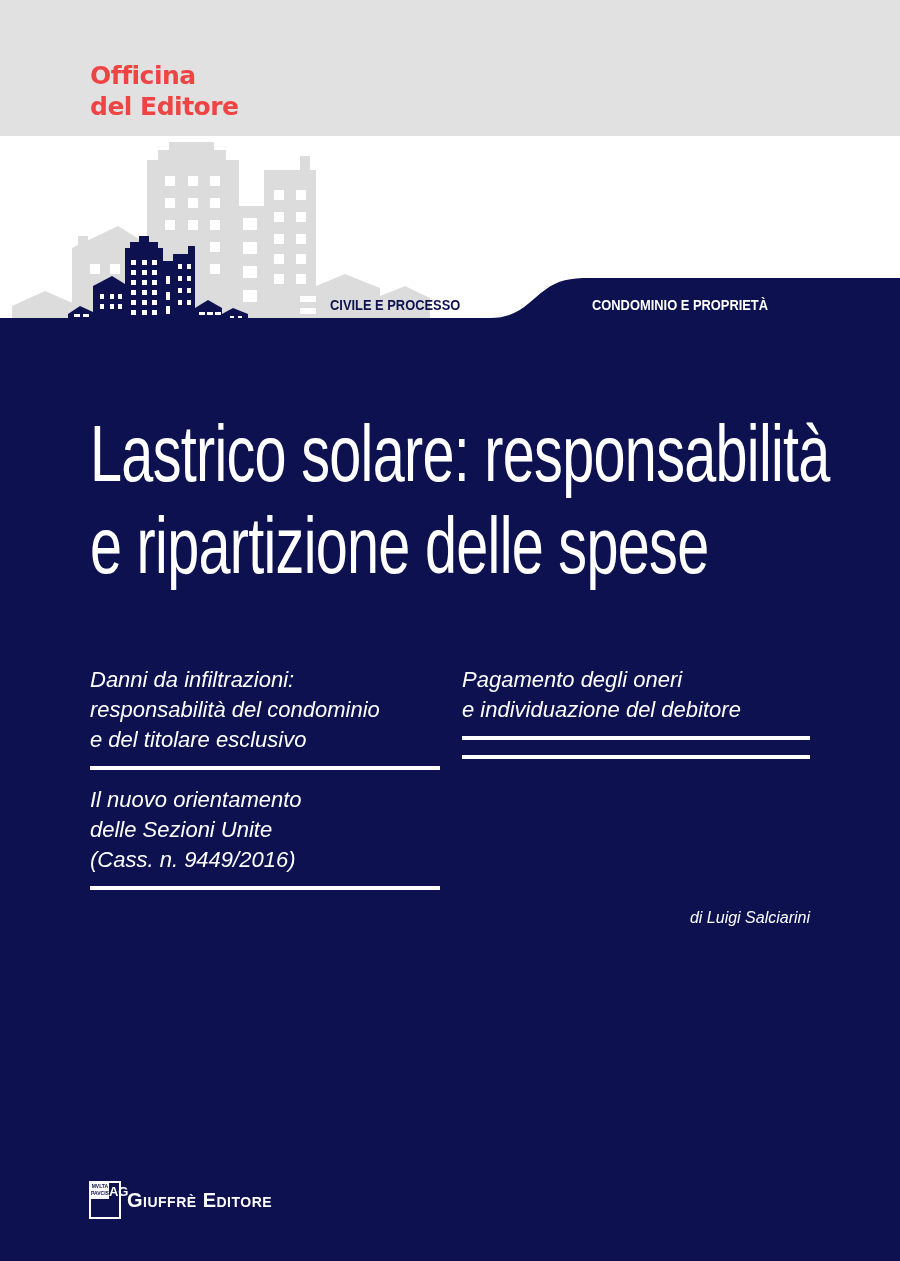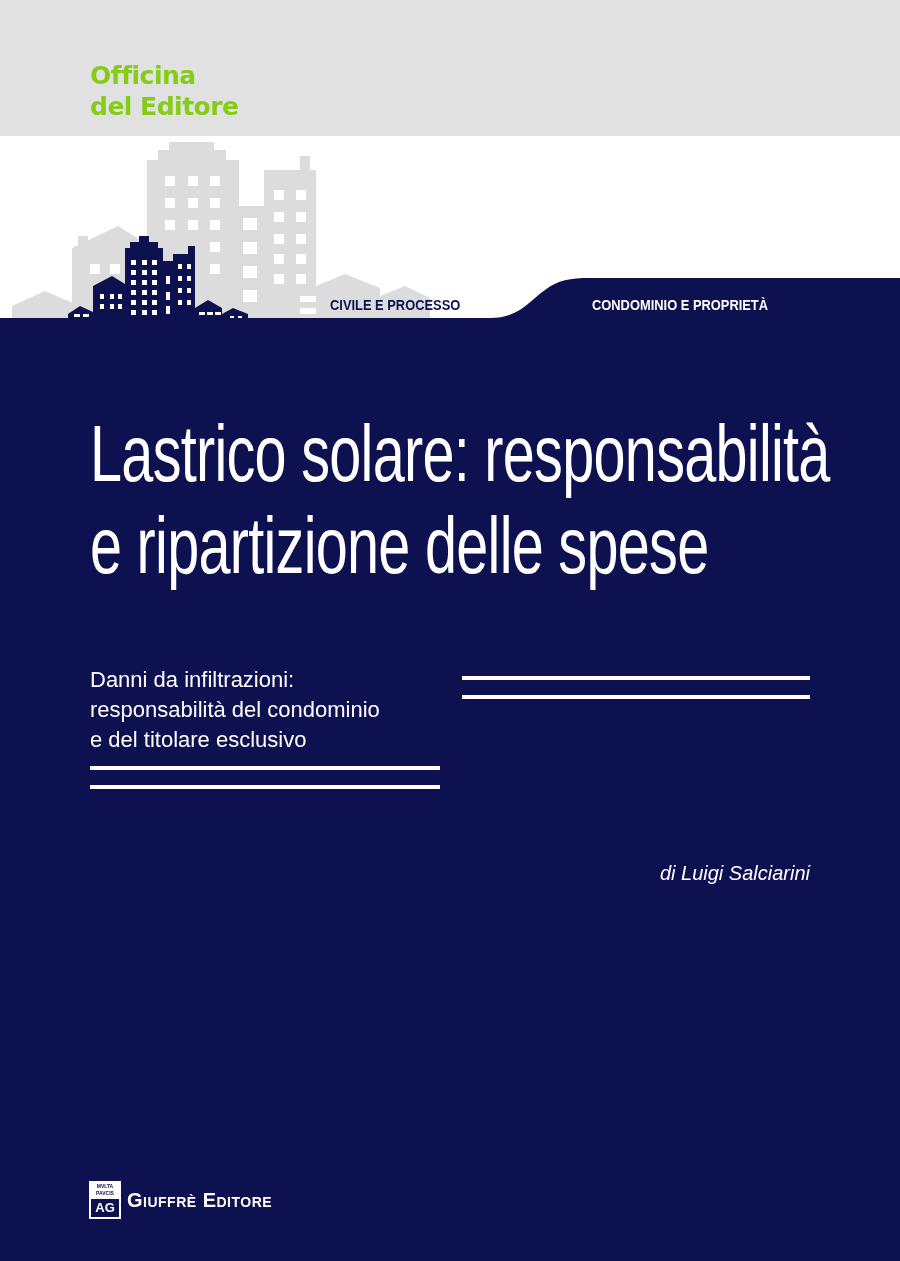--- a/index.html
+++ b/index.html
@@ -1,32 +1,32 @@
 <!DOCTYPE html>
 <html><head>
 <meta charset="utf-8">
 <style>
   html, body { margin: 0; padding: 0; }
   body { width: 900px; height: 1261px; position: relative; overflow: hidden; background: #0d1150; font-family: "Liberation Sans", sans-serif; }
   .top-band { position: absolute; left: 0; top: 0; width: 900px; height: 136px; background: #e1e1e1; }
-  .brand { position: absolute; left: 90px; top: 60px; color: #84cc16; font-family: "DejaVu Sans", sans-serif; font-weight: bold; font-size: 25px; line-height: 31px; letter-spacing: -0.5px; }
+  .brand { position: absolute; left: 90px; top: 60px; color: #ef4444; font-family: "DejaVu Sans", sans-serif; font-weight: bold; font-size: 25px; line-height: 31px; letter-spacing: -0.5px; }
   .white-band { position: absolute; left: 0; top: 136px; width: 900px; height: 184px; background: #ffffff; }
   .skyline { position: absolute; left: 0; top: 136px; }
   .wave { position: absolute; left: 0; top: 260px; }
   .series-left { position: absolute; left: 330px; top: 297px; font-size: 14px; font-weight: bold; color: #0d1150; transform: scaleX(0.92); transform-origin: left; }
   .series-right { position: absolute; left: 592px; top: 297px; font-size: 14px; font-weight: bold; color: #ffffff; transform: scaleX(0.92); transform-origin: left; }
   .title { position: absolute; left: 90px; top: 408px; color: #fff; font-family: "Liberation Sans", sans-serif; font-size: 80px; line-height: 92px; letter-spacing: -1px; transform: scaleX(0.72); transform-origin: left top; white-space: nowrap; }
-  .col { position: absolute; color: #fff; font-size: 22px; line-height: 30px; }
+  .col { position: absolute; color: #fff; font-size: 22px; line-height: 30px; font-style: italic; }
   .col-left { left: 90px; top: 665px; width: 350px; }
   .col-right { left: 462px; top: 665px; width: 348px; }
   .topic { white-space: pre-line; }
   .rule { height: 4px; background: #fff; margin: 11px 0 15px 0; }
-  .author { position: absolute; right: 90px; top: 862px; color: #fff; font-style: italic; font-size: 20px; }
+  .author { position: absolute; right: 90px; top: 909px; color: #fff; font-style: italic; font-size: 16px; }
   .publisher { position: absolute; left: 89px; top: 1181px; display: flex; align-items: center; }
-  .pub-logo { width: 32px; height: 38px; border: 2px solid #fff; box-sizing: border-box; display: flex; flex-direction: column; }
+  .pub-logo { width: 32px; height: 38px; border: 2px solid #fff; box-sizing: border-box; display: flex; flex-direction: row; }
   .pub-logo-top { height: 16px; background: #fff; color: #0d1150; font-size: 5px; font-weight: bold; line-height: 7px; text-align: center; }
   .pub-logo-bot { flex: 1; color: #fff; font-size: 13px; font-weight: bold; text-align: center; line-height: 18px; }
   .pub-name { margin-left: 6px; color: #fff; font-size: 20px; font-weight: bold; font-variant: small-caps; letter-spacing: 0.5px; }
 </style>
 </head>
 <body>
 
 <div class="top-band"></div>
 <div class="brand">
   <div>Officina</div>
@@ -150,24 +150,29 @@
 <div class="title">
   <div>Lastrico solare: responsabilità</div>
   <div>e ripartizione delle spese</div>
 </div>
 
 <div class="col col-left">
   <div class="topic">Danni da infiltrazioni:
 responsabilità del condominio
 e del titolare esclusivo</div>
   <div class="rule"></div>
+  <div class="topic">Il nuovo orientamento
+delle Sezioni Unite
+(Cass. n. 9449/2016)</div>
   <div class="rule"></div>
 </div>
 
 <div class="col col-right">
+  <div class="topic">Pagamento degli oneri
+e individuazione del debitore</div>
   <div class="rule"></div>
   <div class="rule"></div>
 </div>
 
 <div class="author">di Luigi Salciarini</div>
 
 <div class="publisher">
   <div class="pub-logo">
     <div class="pub-logo-top">MVLTA PAVCIS</div>
     <div class="pub-logo-bot">AG</div>

